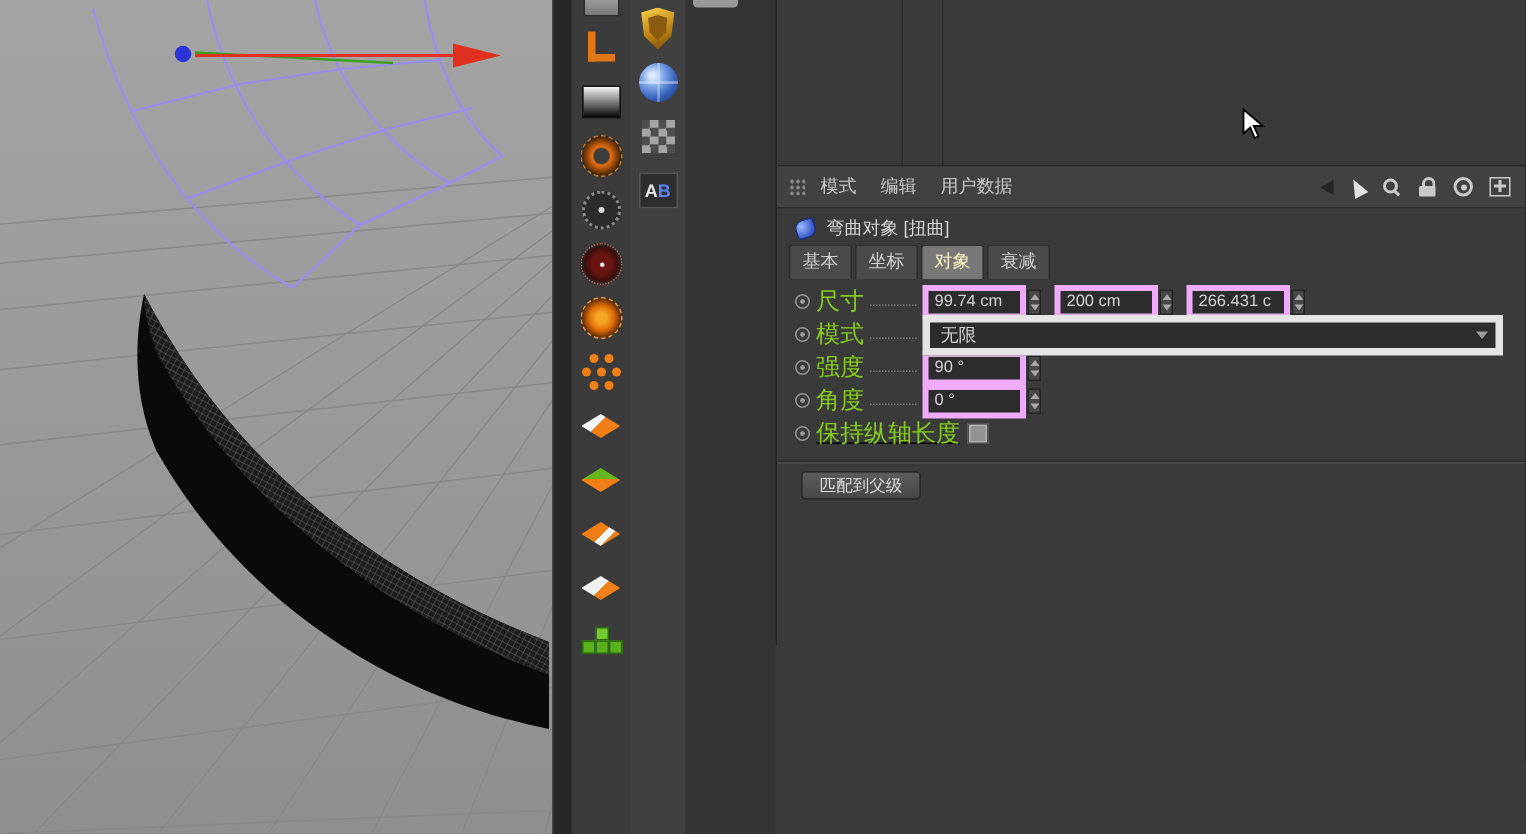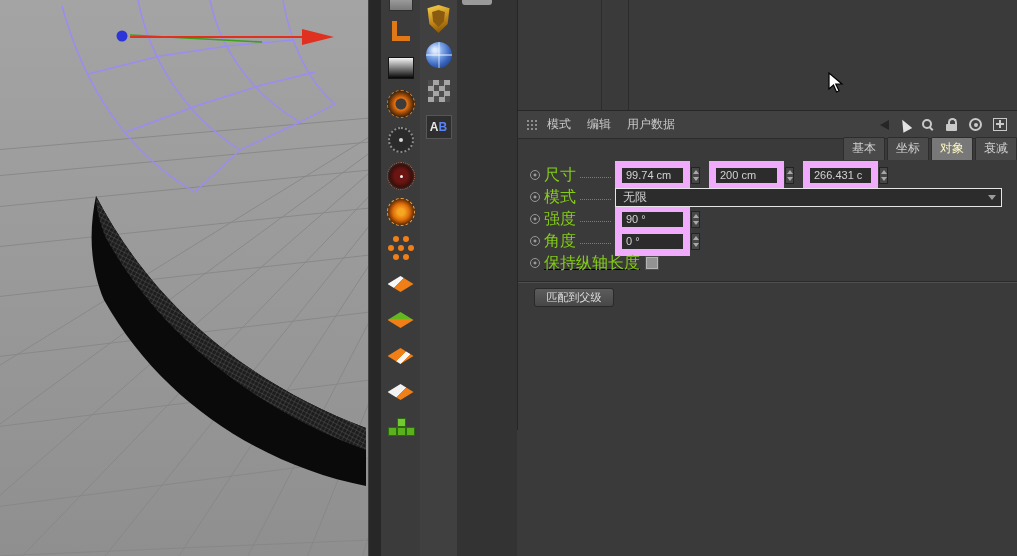--- a/index.html
+++ b/index.html
@@ -84,42 +84,42 @@
   .ic-target{width:9px;height:9px;border:2px solid #c9c9c9;border-radius:50%;position:relative;}
   .ic-target::after{content:"";position:absolute;left:2.5px;top:2.5px;width:4px;height:4px;border-radius:50%;background:#c9c9c9;}
   .ic-panelplus{width:12px;height:11px;border:1px solid #c9c9c9;position:relative;}
   .ic-panelplus::before{content:"";position:absolute;left:2px;top:4px;width:8px;height:2px;background:#c9c9c9;}
   .ic-panelplus::after{content:"";position:absolute;left:5px;top:1px;width:2px;height:8px;background:#c9c9c9;}
 
   .panelbody{position:absolute;top:139px;left:0;right:0;bottom:0;}
   .titlerow{display:flex;align-items:center;height:26px;padding-left:12px;color:#d6d6d6;font-size:12px;}
   .bendicon{width:14px;height:13px;border-radius:6px 3px 6px 3px;margin-right:7px;transform:rotate(-18deg);flex:none;
             background:radial-gradient(circle at 30% 30%,#9db9ff,#2f55c8 75%);border:1px solid #1c2f6e;box-sizing:border-box;}
-  .tabsrow{display:flex;gap:2px;padding-left:8px;align-items:flex-end;height:21px;justify-content:flex-end;}
+  .tabsrow{display:flex;gap:2px;padding-left:8px;align-items:flex-end;height:21px;}
   .tab{font-size:12px;color:#cfcfcf;background:#4a4a4a;border:1px solid #2d2d2d;border-bottom:none;
        padding:2px 8px 3px;border-radius:2px 2px 0 0;cursor:default;white-space:nowrap;}
   .tab.selected{background:#787878;color:#fef9c3;}
   .sectionbar{height:19px;line-height:19px;background:#434343;border-top:1px solid #585858;border-bottom:1px solid #2a2a2a;
               color:#d0d0d0;font-size:12px;padding-left:8px;}
   .rows{padding-top:4px;}
   .row{display:flex;align-items:center;height:22px;padding-left:12px;}
   .keycircle{width:8px;height:8px;border-radius:50%;border:1px solid #979797;flex:none;margin-right:4px;
              background:radial-gradient(#9a9a9a 24%,transparent 30%);}
   .labelzone{width:71px;display:flex;align-items:center;flex:none;}
   .labelzone.autow{width:auto;text-decoration:underline;}
   .rlabel{font-size:16px;color:#84cc16;white-space:nowrap;}
   .dots{flex:1;height:5px;border-bottom:1px dotted #7b7b7b;margin:0 4px;}
   .numgroup{display:flex;align-items:center;margin-right:9px;}
-  .numfield{width:53px;height:15px;background:#2c2c2c;border:7px solid #f0abfc;color:#d2d2d2;font-size:11px;
+  .numfield{width:53px;height:15px;background:#2c2c2c;border:4px solid #f0abfc;color:#d2d2d2;font-size:11px;
             display:flex;align-items:center;padding:0 4px;overflow:hidden;white-space:nowrap;}
   .stepper{width:9px;height:17px;background:#474747;border:1px solid #242424;margin-left:1px;box-sizing:border-box;
            display:flex;flex-direction:column;justify-content:space-between;align-items:center;padding:2px 0;}
   .st-up{width:0;height:0;border-left:3px solid transparent;border-right:3px solid transparent;border-bottom:4px solid #a8a8a8;}
   .st-dn{width:0;height:0;border-left:3px solid transparent;border-right:3px solid transparent;border-top:4px solid #a8a8a8;}
-  .dropdown{flex:1;height:17px;margin-right:15px;background:#2c2c2c;border:1px solid #e5e5e5;display:flex;align-items:center;
+  .dropdown{flex:1;height:17px;margin-right:15px;background:#2c2c2c;border:5px solid #e5e5e5;display:flex;align-items:center;
             padding:0 7px;color:#d2d2d2;font-size:12px;position:relative;}
   .dd-arrow{position:absolute;right:5px;width:0;height:0;border-left:4px solid transparent;border-right:4px solid transparent;border-top:5px solid #9c9c9c;}
   .checkbox{width:12px;height:12px;background:#939393;border:1px solid #4e4e4e;margin-left:5px;box-shadow:inset 0 0 0 1px #b5b5b5;}
   .sep{height:0;margin:7px 0 5px;border-top:1px solid #2b2b2b;border-bottom:1px solid #4e4e4e;}
   .fitbtn{margin-left:16px;width:78px;height:17px;background:linear-gradient(#5c5c5c,#474747);border:1px solid #292929;
           border-radius:3px;color:#dddddd;font-size:11px;display:flex;align-items:center;justify-content:center;cursor:default;}
 
   .cursor{position:absolute;left:828px;top:72px;z-index:60;}
 </style>
 </head>
@@ -272,20 +272,24 @@
         <span class="ic-cursor"></span>
         <span class="ic-search"></span>
         <span class="ic-lock"></span>
         <span class="ic-target"></span>
         <span class="ic-panelplus"></span>
       </span>
     </div>
 
     <div class="panelbody">
 
+      <div class="titlerow">
+        <span class="bendicon"></span>
+        <span>弯曲对象 [扭曲]</span>
+      </div>
 
       <div class="tabsrow">
         <span class="tab">基本</span>
         <span class="tab">坐标</span>
         <span class="tab selected">对象</span>
         <span class="tab">衰减</span>
       </div>
 
 
       <div class="rows">

